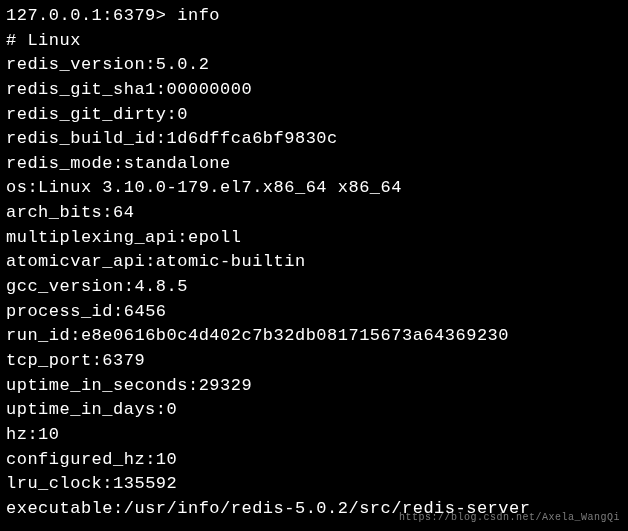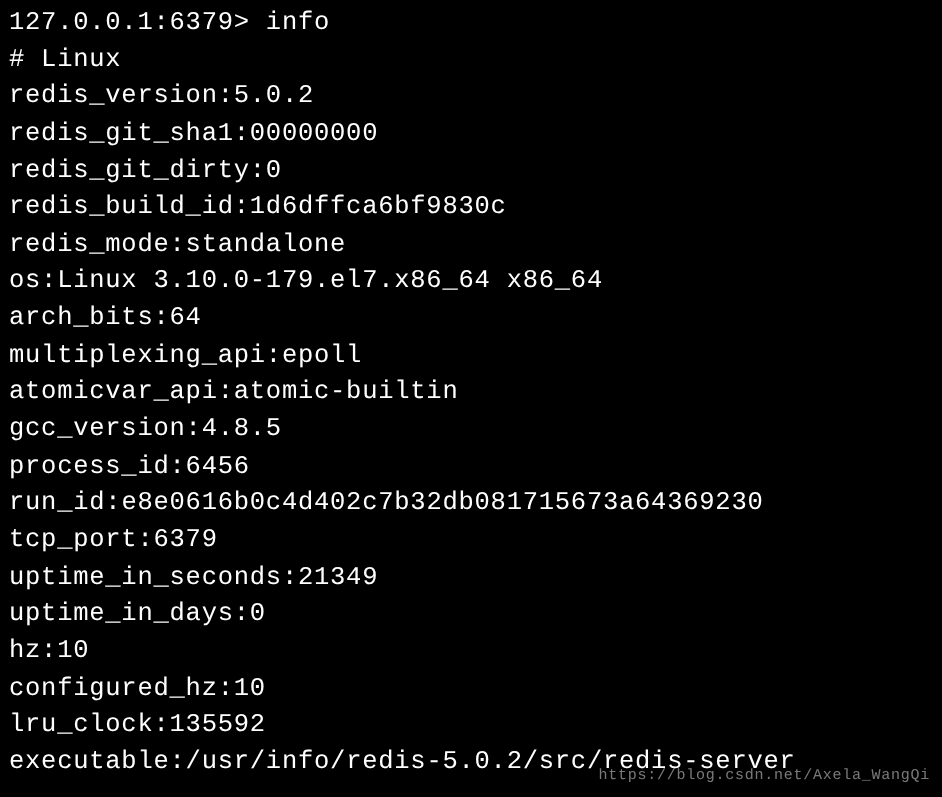--- a/index.html
+++ b/index.html
@@ -45,20 +45,20 @@
 <div class="line"><span>redis_build_id</span>:<span>1d6dffca6bf9830c</span></div>
 <div class="line"><span>redis_mode</span>:<span>standalone</span></div>
 <div class="line"><span>os</span>:<span>Linux 3.10.0-179.el7.x86_64 x86_64</span></div>
 <div class="line"><span>arch_bits</span>:<span>64</span></div>
 <div class="line"><span>multiplexing_api</span>:<span>epoll</span></div>
 <div class="line"><span>atomicvar_api</span>:<span>atomic-builtin</span></div>
 <div class="line"><span>gcc_version</span>:<span>4.8.5</span></div>
 <div class="line"><span>process_id</span>:<span>6456</span></div>
 <div class="line"><span>run_id</span>:<span>e8e0616b0c4d402c7b32db081715673a64369230</span></div>
 <div class="line"><span>tcp_port</span>:<span>6379</span></div>
-<div class="line"><span>uptime_in_seconds</span>:<span>21349</span></div>
+<div class="line"><span>uptime_in_seconds</span>:<span>29329</span></div>
 <div class="line"><span>uptime_in_days</span>:<span>0</span></div>
 <div class="line"><span>hz</span>:<span>10</span></div>
 <div class="line"><span>configured_hz</span>:<span>10</span></div>
 <div class="line"><span>lru_clock</span>:<span>135592</span></div>
 <div class="line"><span>executable</span>:<span>/usr/info/redis-5.0.2/src/redis-server</span></div>
 
 <div class="watermark">https://blog.csdn.net/Axela_WangQi</div>
 
 </body></html>

